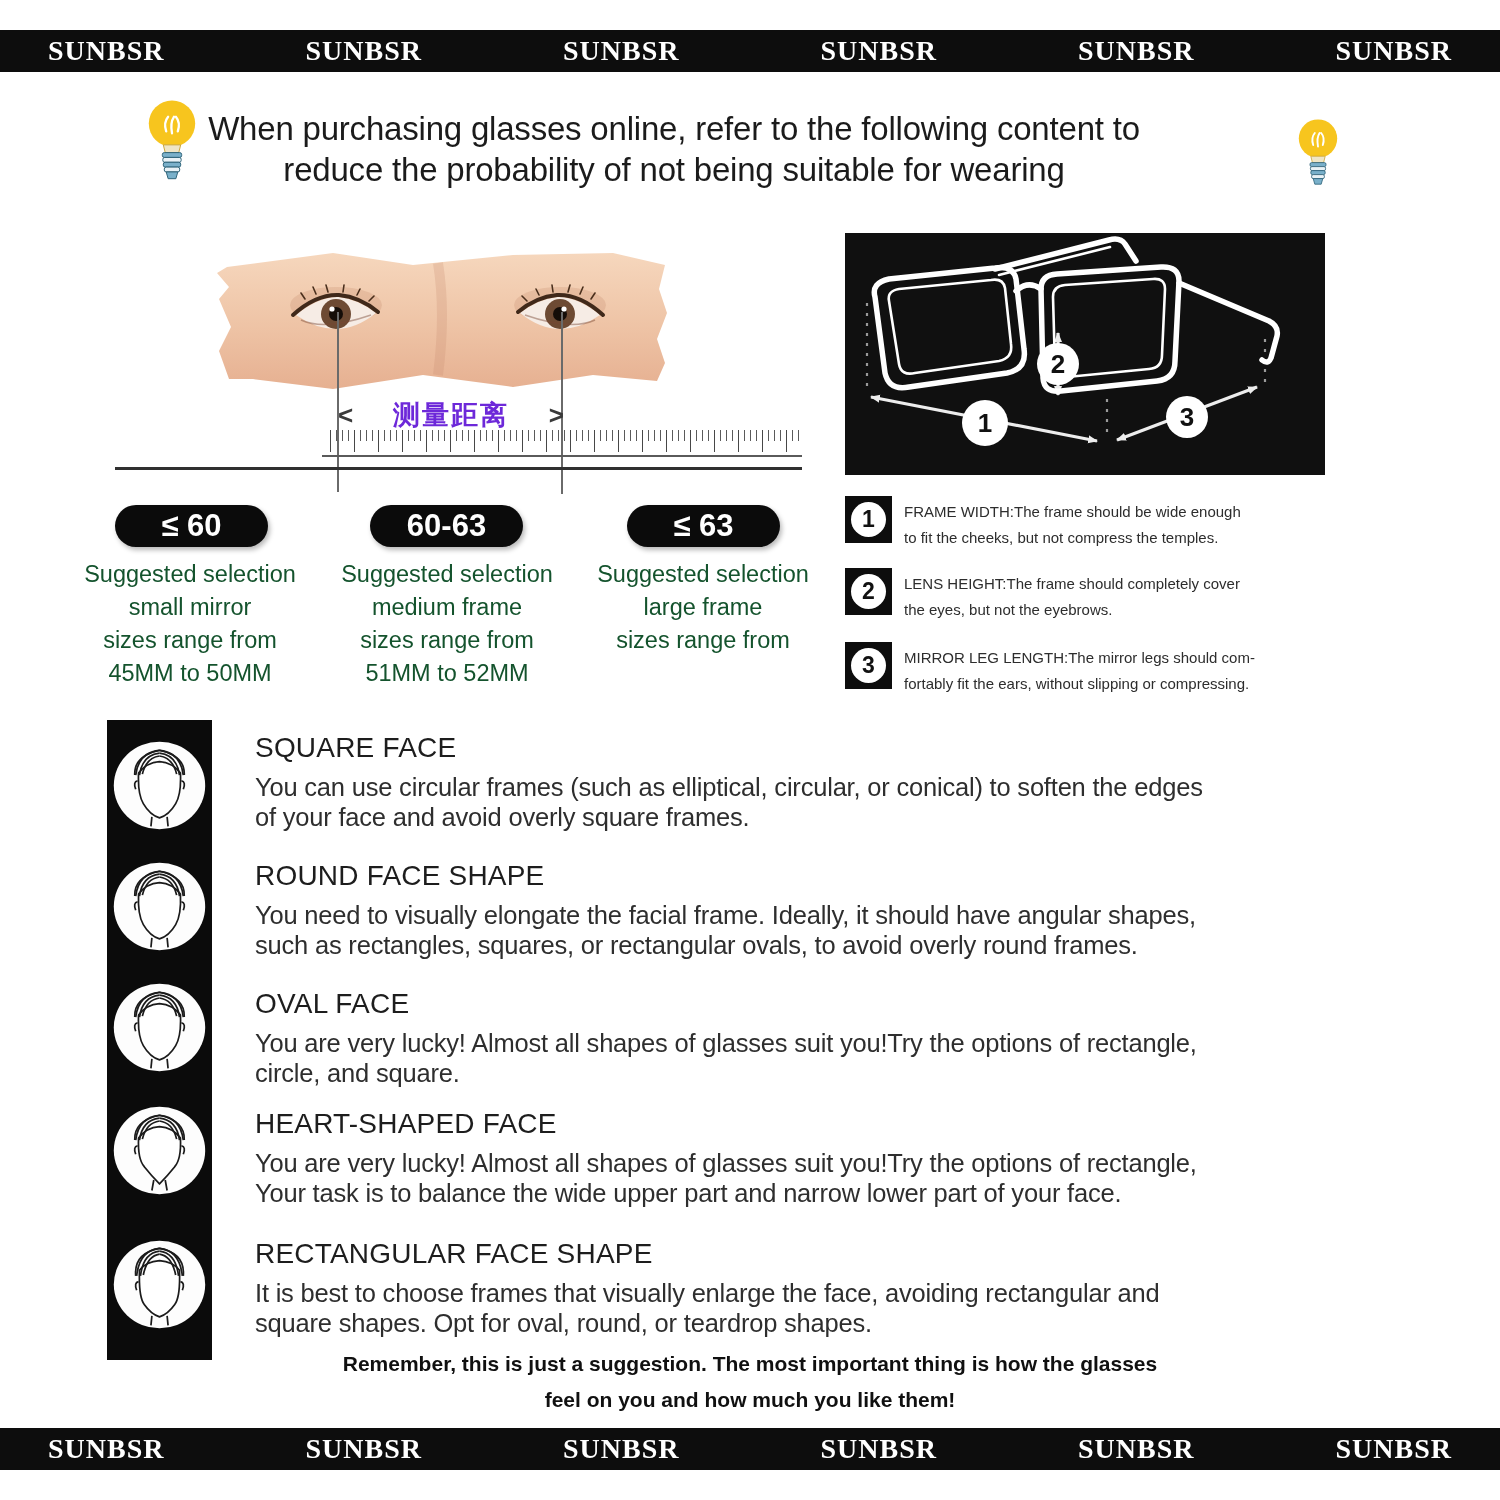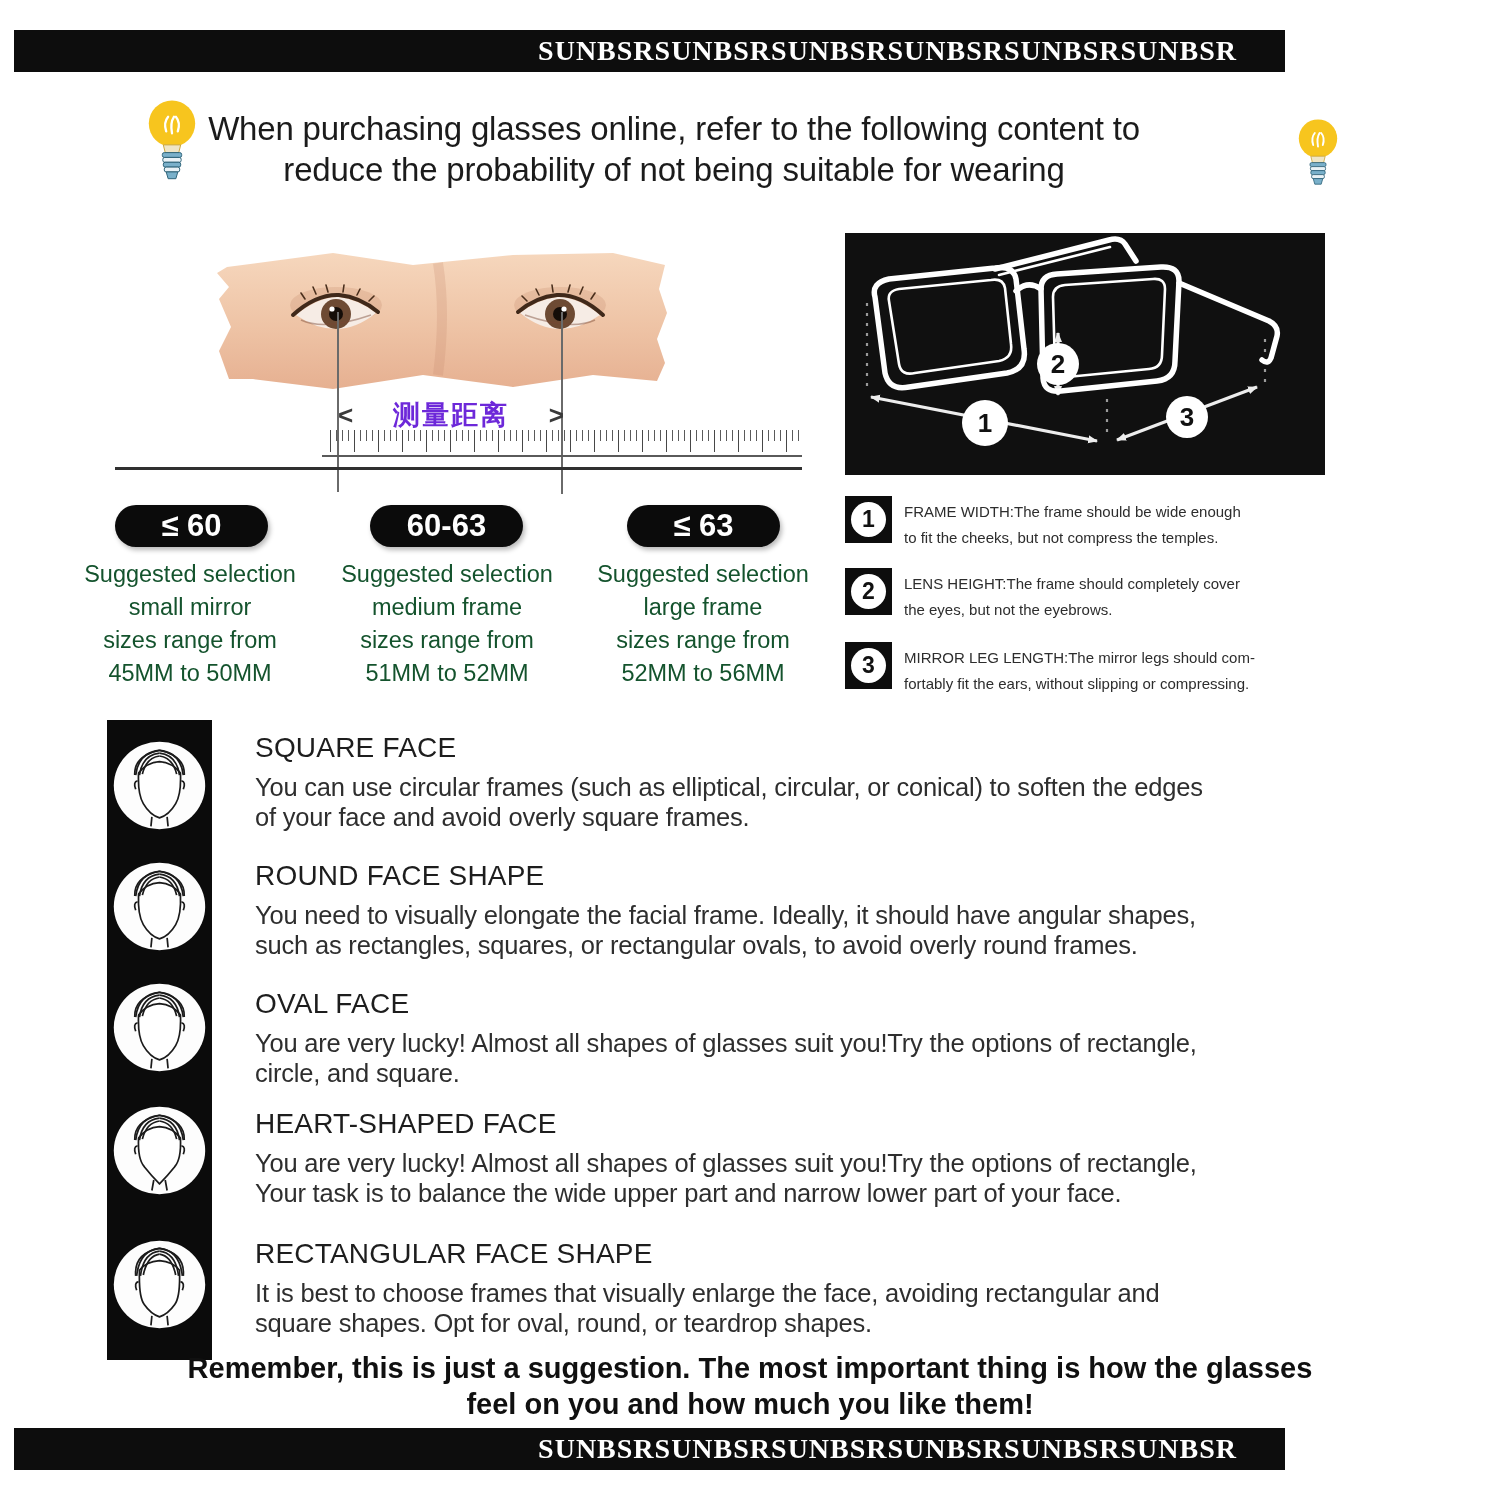--- a/index.html
+++ b/index.html
@@ -1,21 +1,21 @@
 <!DOCTYPE html>
 <html><head>
 <meta charset="utf-8">
 <style>
   html,body{margin:0;padding:0;background:#ffffff;}
   .canvas{position:relative;width:1500px;height:1500px;background:#ffffff;overflow:hidden;
           font-family:"Liberation Sans",sans-serif;color:#2e2e2e;}
 
   
-  .brandbar{position:absolute;left:14px;width:1271px;height:42px;background:#0d0d0d;
-            display:flex;align-items:center;justify-content:flex-end;padding:0 48px;box-sizing:border-box;}
+  .brandbar{position:absolute;left:0;width:1500px;height:42px;background:#0d0d0d;
+            display:flex;align-items:center;justify-content:space-between;padding:0 48px;box-sizing:border-box;}
   .brandbar.top{top:30px;}
   .brandbar.bottom{top:1428px;}
   .brand-text{font-family:"Liberation Serif",serif;font-weight:bold;color:#ffffff;
               font-size:28px;letter-spacing:1px;}
 
   
   .headline{position:absolute;left:0;top:108px;width:1348px;text-align:center;
             font-size:33px;line-height:41px;color:#1b1b1b;letter-spacing:-0.2px;}
   .bulb{position:absolute;}
   .bulb.left{left:143px;top:95px;width:58px;height:92px;}
@@ -65,21 +65,21 @@
   .note-text{margin-left:12px;font-size:15px;line-height:26px;color:#2d2d2d;padding-top:3px;}
 
   
   .face-strip{position:absolute;left:107px;top:720px;width:105px;height:640px;background:#0b0b0b;}
   .face-ic{position:absolute;left:3px;width:99px;height:97px;}
   .face-sec{position:absolute;left:255px;width:1140px;}
   .face-title{font-size:28px;color:#1d1d1d;margin-bottom:9px;letter-spacing:0.2px;}
   .face-body{font-size:25.5px;line-height:29.5px;color:#2e2e2e;letter-spacing:-0.2px;}
 
   .footer-note{position:absolute;left:0;width:1500px;text-align:center;
-               font-size:29px;font-weight:bold;color:#101010;}
+               font-size:21px;font-weight:bold;color:#101010;}
   .footer-note.l1{top:1352px;} .footer-note.l2{top:1388px;}
 
   svg{display:block;}
 </style>
 </head>
 <body>
 
 <div class="canvas">
 
   <div class="brandbar top">
@@ -222,21 +222,20 @@
   <div class="pill-caption c2">
     <div>Suggested selection</div>
     <div>medium frame</div>
     <div>sizes range from</div>
     <div>51MM to 52MM</div>
   </div>
   <div class="pill-caption c3">
     <div>Suggested selection</div>
     <div>large frame</div>
     <div>sizes range from</div>
-    <div>52MM to 56MM</div>
   </div>
 
   <div class="note-row n1">
     <div class="note-badge">
         <div class="circ">1</div>
       </div>
     <div class="note-text">
       <div>FRAME WIDTH:The frame should be wide enough</div>
       <div>to fit the cheeks, but not compress the temples.</div>
     </div>

